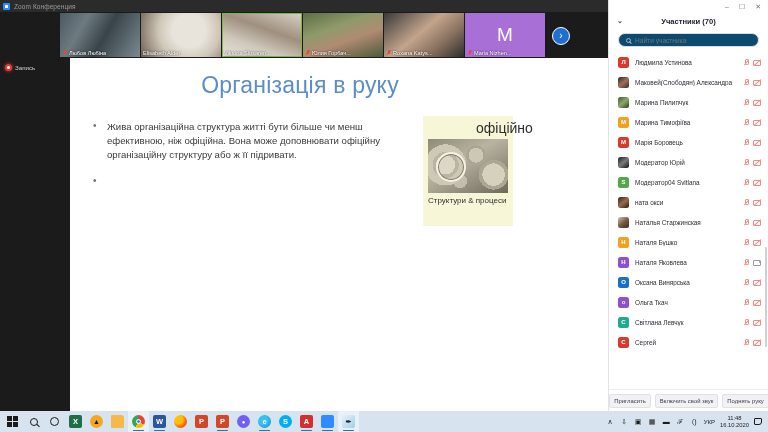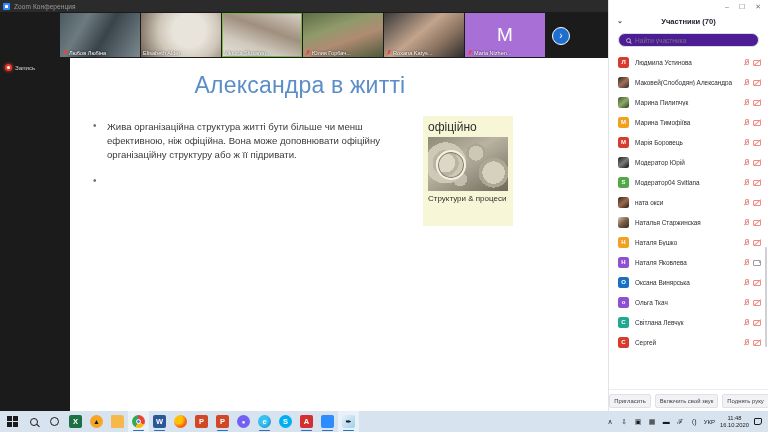--- a/index.html
+++ b/index.html
@@ -105,21 +105,21 @@
   
   .img-card{ position:absolute; padding:4px 5px;}
   #card-official{
     left:353px; top:58px; width:90px; height:110px;
     background:#f7f7d8;
   }
   #card-life{
     left:360px; top:206px; width:82px; height:100px;
     background:#dbe8c3;
   }
-  .card-label-top{ font-size:12px; color:#2e2e2e; margin-bottom:3px;}
+  .card-label-top{ font-size:14px; color:#2e2e2e; margin-bottom:3px;margin-left:48px;}
   .card-label-bot{ font-size:8px; color:#2e2e2e; line-height:1.25; margin-top:3px;}
   .card-photo{ width:100%; height:54px; overflow:hidden; position:relative;}
 
   
   .gears{
     width:100%;height:100%;
     background:
       radial-gradient(circle at 22% 48%, #d8d4c4 0 14%, #b7b2a0 14% 19%, #cac5b4 19% 30%, transparent 30%),
       radial-gradient(circle at 60% 30%, #c9c4b2 0 12%, #a9a492 12% 16%, transparent 16%),
       radial-gradient(circle at 82% 66%, #d2cdba 0 15%, #aaa594 15% 20%, transparent 20%),
@@ -173,21 +173,21 @@
     height:17px; display:flex; align-items:center; justify-content:center;
     position:relative; font-size:7.6px; font-weight:bold; color:#232333;
   }
   #panel-collapse{
     position:absolute; left:8px; top:4px; color:#555; font-size:7px;
   }
   #search-wrap{ padding:3px 9px 5px 9px;}
   #search-box{
     height:14px; border:1px solid #dcdce3; border-radius:7px;
     display:flex; align-items:center; gap:4px; padding:0 7px;
-    background:#4c1d95;
+    background:#0c4a6e;
   }
   #search-box .mag{
     width:5px;height:5px;border:0.9px solid #b0b0bb;border-radius:50%;
     position:relative; flex:none;
   }
   #search-box .mag::after{
     content:""; position:absolute; right:-2px; bottom:-1.6px; width:2.6px;height:.9px;
     background:#b0b0bb; transform:rotate(45deg);
   }
   #search-input{
@@ -353,21 +353,21 @@
       <span>›</span>
     </div>
   </div>
 
   <div id="rec-indicator">
     <span class="dot"></span>
     <span class="rec-text">Запись</span>
   </div>
 
   <div id="slide">
-    <div id="slide-title">Александра в житті</div>
+    <div id="slide-title">Організація в руку</div>
 
     <ul id="bullets">
       <li>Жива організаційна структура житті бути більше чи менш ефективною, ніж офіційна. Вона може доповнювати офіційну організаційну структуру або ж її підривати.</li>
       <li class="empty"></li>
     </ul>
 
     <div class="img-card" id="card-official">
       <div class="card-label-top">офіційно</div>
       <div class="card-photo">
           <div class="gears"></div>

